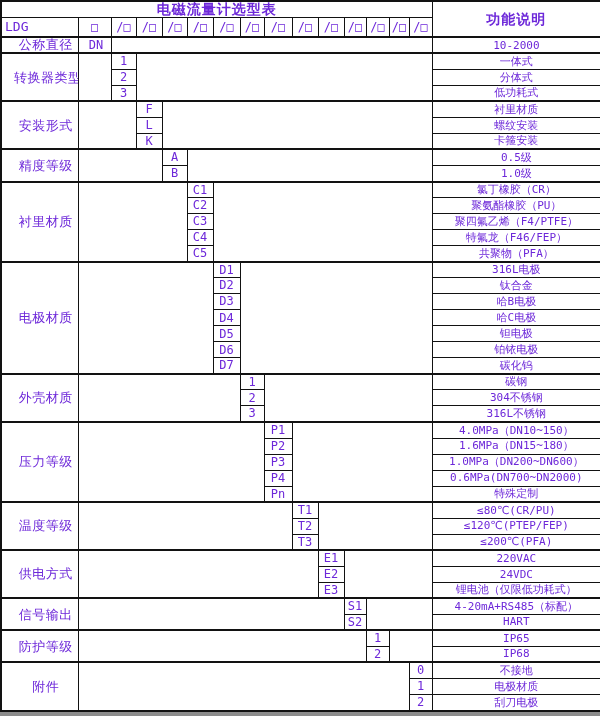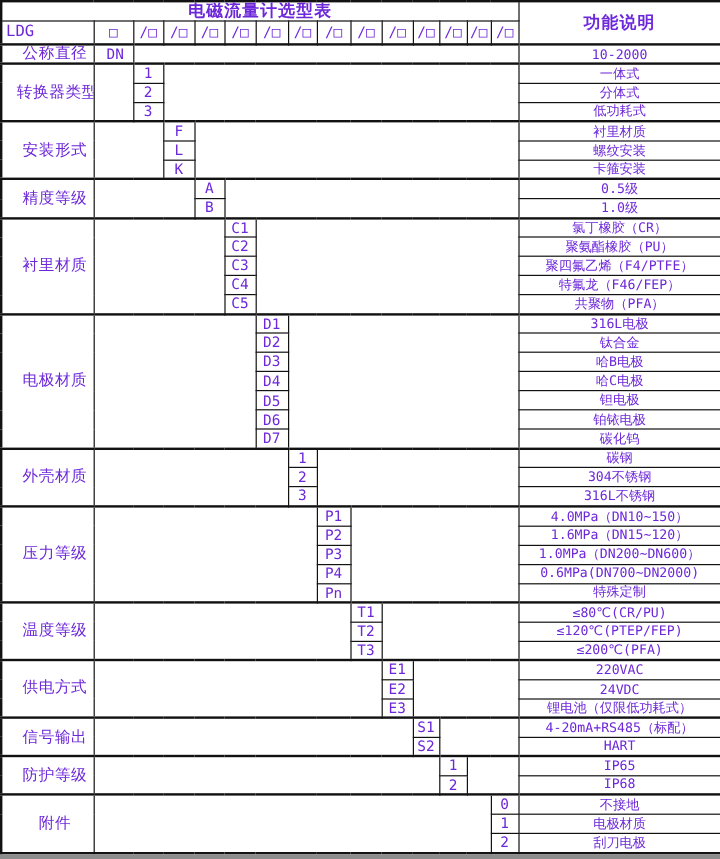--- a/index.html
+++ b/index.html
@@ -208,21 +208,21 @@
 
 <tr class="gs">
   <td class="cat" rowspan="5">压力等级</td>
   <td class="blank" rowspan="5" colspan="7"></td>
   <td class="code">P1</td>
   <td class="blank" rowspan="5" colspan="6"></td>
   <td class="desc">4.0MPa（DN10~150）</td>
 </tr>
 <tr>
           <td class="code">P2</td>
-          <td class="desc">1.6MPa（DN15~120）</td>
+          <td class="desc">1.6MPa（DN15~180）</td>
         </tr>
 <tr>
           <td class="code">P3</td>
           <td class="desc">1.0MPa（DN200~DN600）</td>
         </tr>
 <tr>
           <td class="code">P4</td>
           <td class="desc">0.6MPa(DN700~DN2000)</td>
         </tr>
 <tr>

